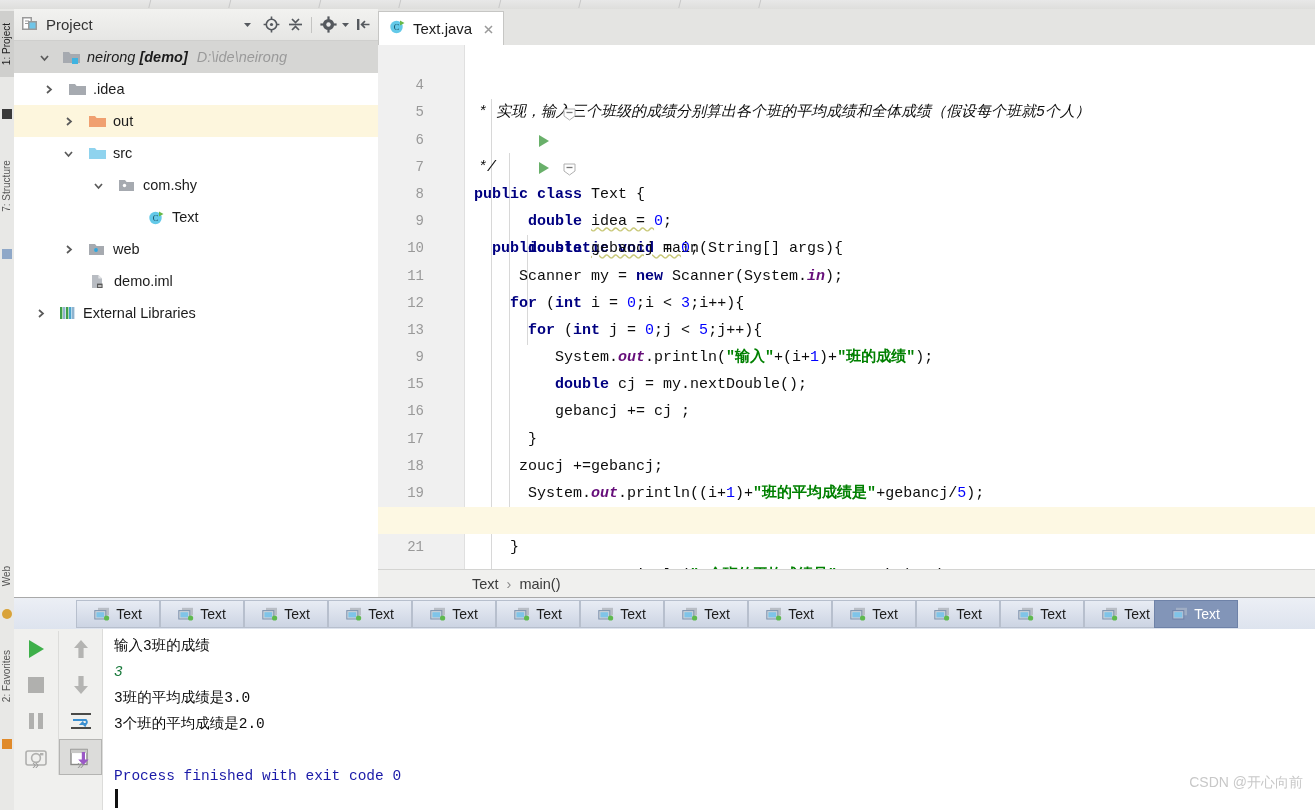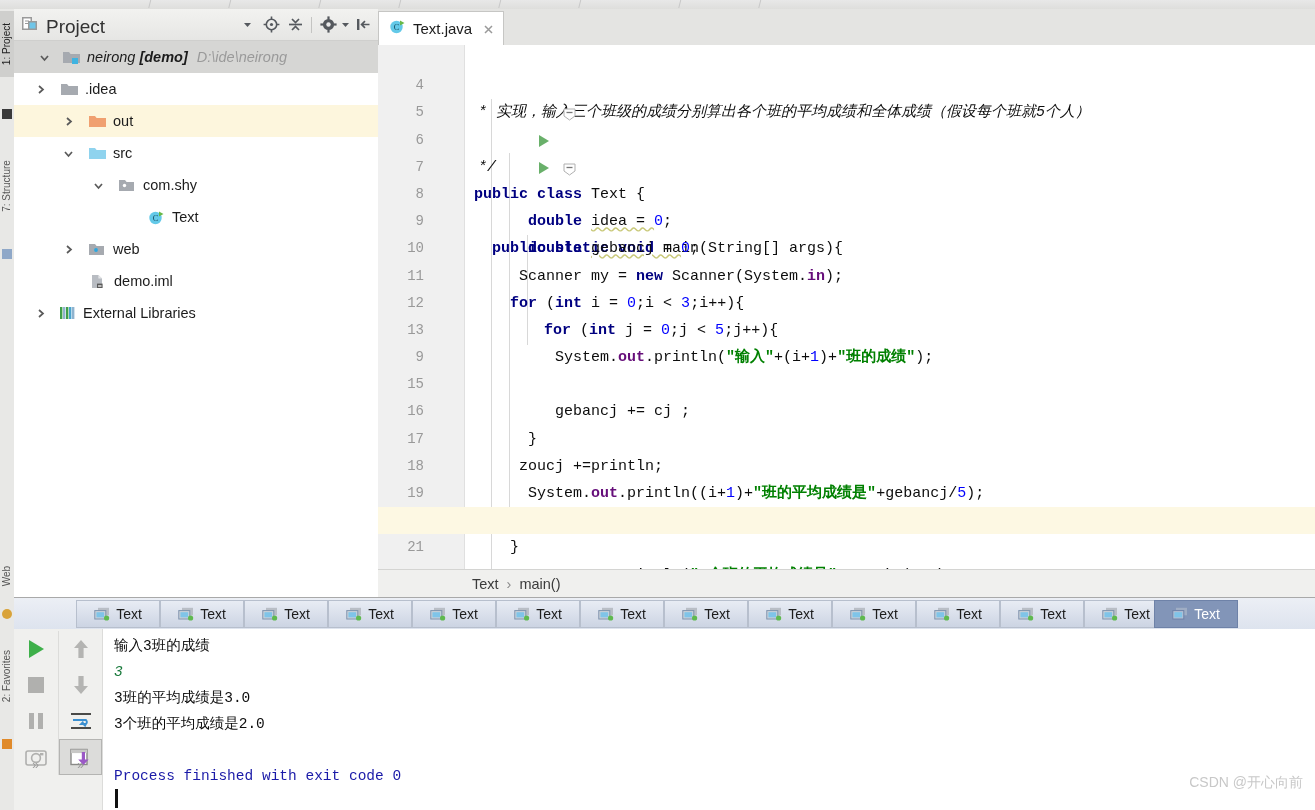--- a/index.html
+++ b/index.html
@@ -52,21 +52,21 @@
     background: #fff;
     border-right: 1px solid #a8a8a8;
   }
   .pp-header {
     position: relative; height: 31px;
     background: linear-gradient(#f2f2f0, #e6e6e4);
     border-bottom: 1px solid #cfcfcd;
   }
   .pp-title {
     position: absolute; left: 32px; top: 7px;
-    font-size: 19px; color: #333;
+    font-size: 15px; color: #333;
   }
   .pp-ico-doc {
     position: absolute; left: 8px; top: 8px; width: 16px; height: 15px;
   }
   .pp-tools { position: absolute; right: 4px; top: 5px; display: flex; align-items: center; gap: 2px; }
   .pp-tool { width: 22px; height: 21px; display:flex; align-items:center; justify-content:center; }
   .pp-sep { width: 1px; height: 16px; background: #c4c4c2; margin: 0 3px; }
 
   
   .tree { position: absolute; left: 0; top: 32px; right: 0; bottom: 0; background: #fff; font-size: 14.5px; }
@@ -123,21 +123,21 @@
   .cl .fold  { position: absolute; left: 76px; top: 6px; width: 15px; height: 15px; }
   .indent-guide {
     position: absolute; top: 0; bottom: 0; width: 1px; background: #d8d8d8;
   }
 
   
   .kw   { color: #000080; font-weight: bold; }
   .num2 { color: #0000ff; }
   .str  { color: #008000; font-weight: bold; }
   .cmt  { color: #9aa3b0; font-style: italic; }
-  .fld  { color: #660e7a; font-weight: bold; }
+  .fld  { color: #660e7a; font-weight: bold; font-style: italic; }
   .plain{ color: #0d0d0d; }
   .wavy { text-decoration: underline; text-decoration-style: wavy; text-decoration-color: #c9c97a; }
 
   .breadcrumb {
     position: absolute; left: 0; right: 0; bottom: 0; height: 28px;
     background: #f0f0ee; border-top: 1px solid #d4d4d2;
     display: flex; align-items: center; padding-left: 94px;
     font-size: 14.5px; color: #3b3b3b; box-sizing: border-box;
   }
   .bc-sep { margin: 0 8px; color: #8a8a8a; }
@@ -299,21 +299,21 @@
         <span class="ticon" style="margin-left:12px">
           <svg width="17" height="15" viewBox="0 0 17 15">
             <path d="M0 2 h6 l1.6 2 H17 v9 H0 Z" fill="#a6aab0"></path>
             <rect x="9" y="8" width="6" height="6" fill="#3fb3e0"></rect>
           </svg>
         </span>
         <span class="tlabel"><span>neirong</span> <b>[demo]</b></span>
         <span class="tpath">D:\ide\neirong</span>
       </div>
 
-      <div class="trow" style="padding-left:20px">
+      <div class="trow" style="padding-left:28px">
         <span class="arrow">
           <svg width="13" height="13" viewBox="0 0 13 13">
               <path d="M5 3 L9 6.5 L5 10" fill="none" stroke="#5a5a5a" stroke-width="1.7"></path>
             </svg>
         </span>
         <span class="ticon" style="margin-left:14px">
           <svg width="17" height="15" viewBox="0 0 17 15">
               <path d="M0 2 h6 l1.6 2 H17 v9 H0 Z" fill="#a6aab0"></path>
             </svg>
         </span>
@@ -504,45 +504,46 @@
           <span class="txt" style="left:96px"><span class="plain">     Scanner my = </span><span class="kw">new </span><span class="plain">Scanner(System.</span><span class="fld">in</span><span class="plain">);</span></span>
         </div>
 
         <div class="cl">
           <span class="num">11</span>
           <span class="txt" style="left:96px"><span class="plain">    </span><span class="kw">for </span><span class="plain">(</span><span class="kw">int </span><span class="plain">i = </span><span class="num2">0</span><span class="plain">;i &lt; </span><span class="num2">3</span><span class="plain">;i++){</span></span>
         </div>
 
         <div class="cl">
           <span class="num">12</span>
-          <span class="txt" style="left:112px"><span class="plain">      </span><span class="kw">for </span><span class="plain">(</span><span class="kw">int </span><span class="plain">j = </span><span class="num2">0</span><span class="plain">;j &lt; </span><span class="num2">5</span><span class="plain">;j++){</span></span>
+          <span class="txt" style="left:96px"><span class="plain">      </span><span class="kw">for </span><span class="plain">(</span><span class="kw">int </span><span class="plain">j = </span><span class="num2">0</span><span class="plain">;j &lt; </span><span class="num2">5</span><span class="plain">;j++){</span></span>
         </div>
 
         <div class="cl">
           <span class="num">13</span>
           <span class="txt" style="left:96px"><span class="plain">         System.</span><span class="fld">out</span><span class="plain">.println(</span><span class="str">"输入"</span><span class="plain">+(i+</span><span class="num2">1</span><span class="plain">)+</span><span class="str">"班的成绩"</span><span class="plain">);</span></span>
         </div>
 
         <div class="cl">
           <span class="num">9</span>
+          <span class="txt" style="left:96px"><span class="plain">         </span><span class="kw">double </span><span class="plain">cj = my.nextDouble();</span></span>
         </div>
 
         <div class="cl">
           <span class="num">15</span>
           <span class="txt plain" style="left:96px">         gebancj += cj ;</span>
         </div>
 
         <div class="cl">
           <span class="num">16</span>
           <span class="txt plain" style="left:96px">      }</span>
         </div>
 
         <div class="cl">
           <span class="num">17</span>
-          <span class="txt plain" style="left:96px">     zoucj +=println;</span>
+          <span class="txt plain" style="left:96px">     zoucj +=gebancj;</span>
         </div>
 
         <div class="cl">
           <span class="num">18</span>
           <span class="txt" style="left:96px"><span class="plain">      System.</span><span class="fld">out</span><span class="plain">.println((i+</span><span class="num2">1</span><span class="plain">)+</span><span class="str">"班的平均成绩是"</span><span class="plain">+gebancj/</span><span class="num2">5</span><span class="plain">);</span></span>
         </div>
 
         <div class="cl">
           <span class="num">19</span>
           <span class="txt" style="left:96px"><span class="plain">      gebancj = </span><span class="num2">0</span><span class="plain">;</span></span>

